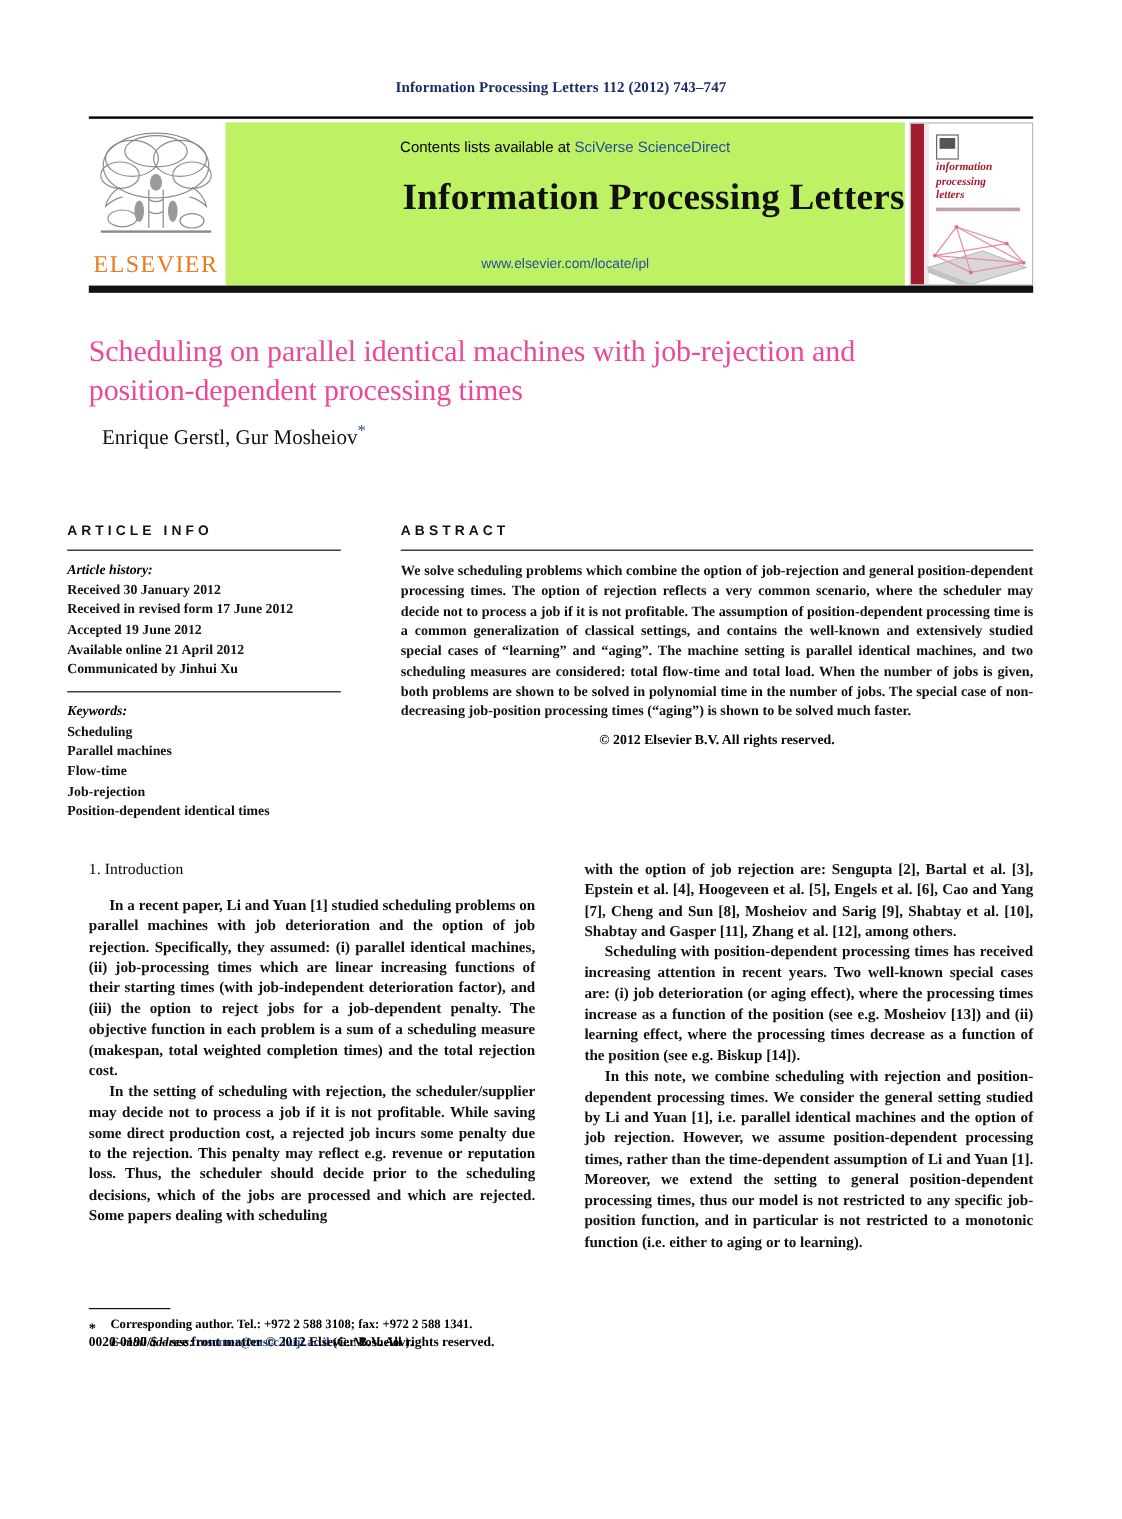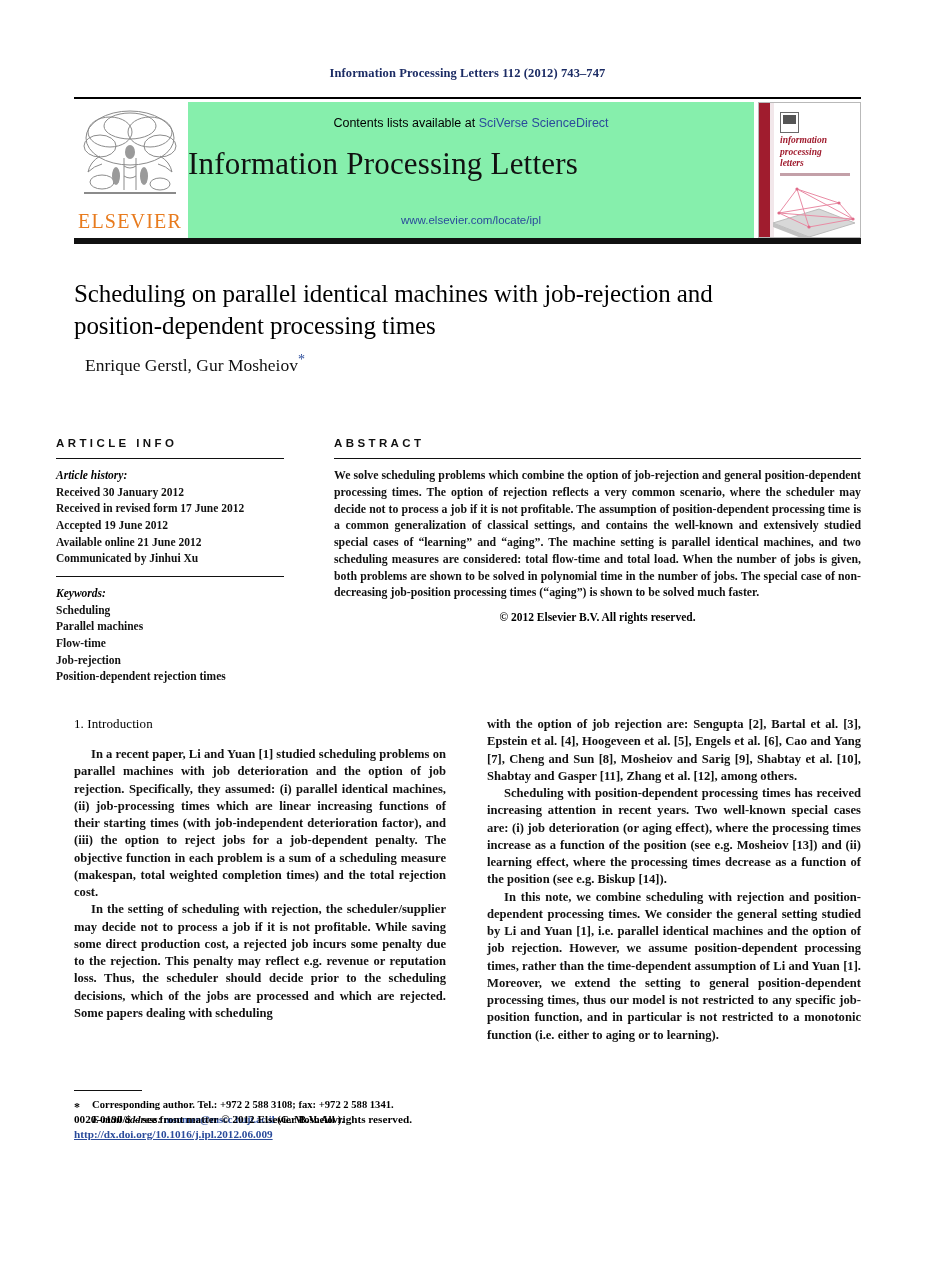--- a/index.html
+++ b/index.html
@@ -68,44 +68,45 @@
     width: 106px;
     text-align: center;
     font-family: "Liberation Serif", serif;
     font-size: 20px;
     letter-spacing: 1.2px;
     color: #e87b1e;
     line-height: 1;
   }
   .contents-band {
     flex: 1 1 auto;
-    background: #86efac;
+    background: #bef264;
     position: relative;
     margin-left: 2px;
     margin-right: 4px;
   }
   .contents-line {
     position: absolute;
     top: 14px; left: 0; right: 0;
     text-align: center;
     font-family: "Liberation Sans", sans-serif;
     font-size: 12.5px;
     color: #000;
   }
   .contents-line a {
     color: #2a4b9b;
     text-decoration: none;
   }
   .journal-name {
     position: absolute;
     top: 44px; left: 0; right: 0;
-    text-align: left;
+    text-align: right;
     font-size: 31px;
     color: #111;
     letter-spacing: .2px;
+    font-weight: bold;
   }
   .journal-url {
     position: absolute;
     bottom: 12px; left: 0; right: 0;
     text-align: center;
     font-family: "Liberation Sans", sans-serif;
     font-size: 11.5px;
     color: #2a4b9b;
   }
   .cover-thumb {
@@ -174,21 +175,21 @@
     background: #111;
   }
 
   
   .title {
     position: absolute;
     left: 74px; top: 278px;
     width: 700px;
     font-size: 25px;
     line-height: 1.28;
-    color: #000000;
+    color: #ec4899;
     letter-spacing: -.1px;
   }
   .authors {
     position: absolute;
     left: 85px; top: 352px;
     width: 700px;
     font-size: 17.5px;
     font-weight: normal;
     color: #111;
   }
@@ -397,30 +398,30 @@
     <span>Enrique Gerstl, Gur Mosheiov</span><span class="star">*</span>
   </div>
 
   <div class="info-col">
     <div class="sec-head">ARTICLE INFO</div>
     <hr class="hr-thin">
     <div class="hist-label">Article history:</div>
     <div class="info-line">Received 30 January 2012</div>
     <div class="info-line">Received in revised form 17 June 2012</div>
     <div class="info-line">Accepted 19 June 2012</div>
-    <div class="info-line">Available online 21 June 2012</div>
+    <div class="info-line">Available online 21 April 2012</div>
     <div class="info-line">Communicated by Jinhui Xu</div>
     <div class="kw-block">
       <hr class="hr-thin">
       <div class="kw-label">Keywords:</div>
       <div class="info-line">Scheduling</div>
       <div class="info-line">Parallel machines</div>
       <div class="info-line">Flow-time</div>
       <div class="info-line">Job-rejection</div>
-      <div class="info-line">Position-dependent rejection times</div>
+      <div class="info-line">Position-dependent identical times</div>
     </div>
   </div>
 
   <div class="abs-col">
     <div class="sec-head">ABSTRACT</div>
     <hr class="hr-thin">
     <div class="abstract-text">We solve scheduling problems which combine the option of job-rejection and general position-dependent processing times. The option of rejection reflects a very common scenario, where the scheduler may decide not to process a job if it is not profitable. The assumption of position-dependent processing time is a common generalization of classical settings, and contains the well-known and extensively studied special cases of “learning” and “aging”. The machine setting is parallel identical machines, and two scheduling measures are considered: total flow-time and total load. When the number of jobs is given, both problems are shown to be solved in polynomial time in the number of jobs. The special case of non-decreasing job-position processing times (“aging”) is shown to be solved much faster.</div>
     <div class="copyright">© 2012 Elsevier B.V. All rights reserved.</div>
   </div>
 
@@ -443,16 +444,15 @@
       <span>Corresponding author. Tel.: +972 2 588 3108; fax: +972 2 588 1341.</span>
       <br>
       <span class="mail-label">E-mail address:</span>
       <a href="#">msomer@mscc.huji.ac.il</a>
       <span>(G. Mosheiov).</span>
     </span>
   </div>
 
   <div class="issn">
     <span>0020-0190/$ – see front matter © 2012 Elsevier B.V. All rights reserved.</span>
-    <a class="doi" href="#">http://dx.doi.org/10.1016/j.ipl.2012.06.009</a>
   </div>
 
 </div>
 
 </body></html>

